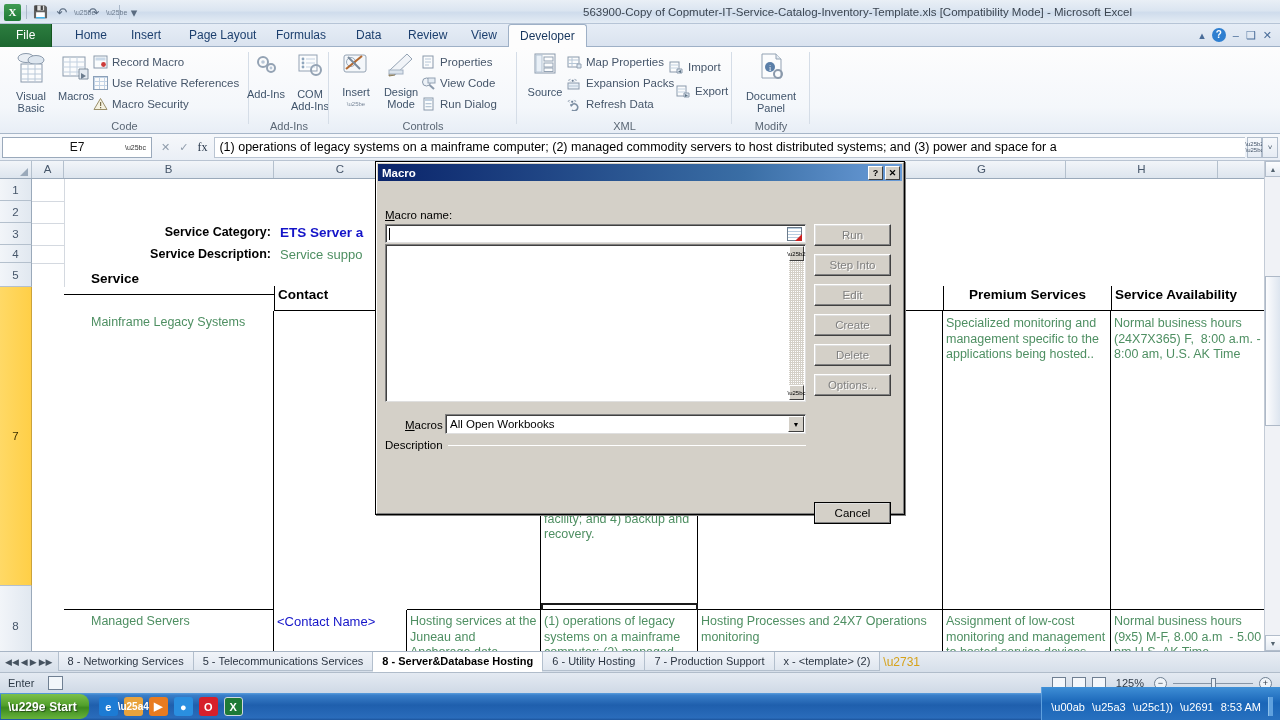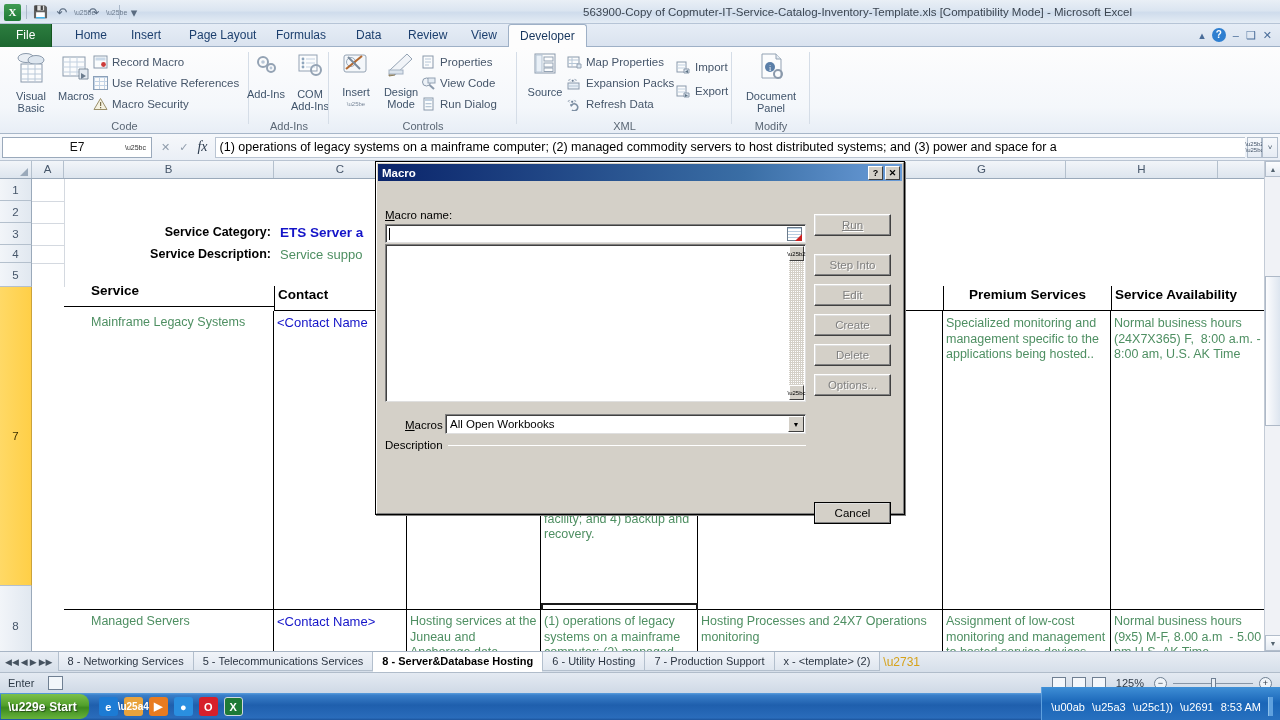--- a/index.html
+++ b/index.html
@@ -93,21 +93,21 @@
     display:flex; align-items:center;
   }
   .namebox {
     margin-left:2px; width:150px; height:21px; background:#fff;
     border:1px solid #9aa9bb; display:flex; align-items:center;
     justify-content:center; font-size:12px; color:#111; position:relative;
   }
   .namebox .nb-arrow { position:absolute; right:5px; font-size:7px; color:#333; }
   .fx-group { display:flex; align-items:center; gap:9px; margin-left:9px; color:#7d8b9c; }
   .fx-btn { font-size:11px; color:#8f9cab; }
-  .fx-ital { font-style:italic; font-family:"Liberation Serif", serif; font-size:14px; color:#2b3a4d; }
+  .fx-ital { font-family:"Liberation Serif", serif; font-size:12px; color:#2b3a4d; }
   .finput {
     flex:1; height:21px; margin-left:7px; margin-right:2px; background:#fff;
     border:1px solid #b9c4d2; border-right:none;
     display:flex; align-items:center; padding-left:4px;
     font-size:12.5px; color:#000; white-space:nowrap; overflow:hidden;
   }
   .fb-spin {
     width:15px; height:21px; background:linear-gradient(to bottom,#f7f9fc,#e6ecf4);
     border:1px solid #b0bccb; display:flex; flex-direction:column;
     align-items:center; justify-content:center; color:#46566a; font-size:6px; line-height:6px;
@@ -552,21 +552,21 @@
     <div class="smrow" style="left:50px; top:50px;">
       <span class="smicon">
         <svg width="15" height="14" viewBox="0 0 15 14">
             <text x="0.5" y="6" font-size="5" fill="#6d8097">&lt;●&gt;</text>
             <path d="M4 9 a3.5 3.5 0 1 1 1 4" fill="none" stroke="#7d8fa3" stroke-width="1.6"></path>
             <path d="M3 7 l3 1 -2 2z" fill="#7d8fa3"></path>
           </svg>
       </span>
       <span>Refresh Data</span>
     </div>
-    <div class="smrow" style="left:159px; top:13px;">
+    <div class="smrow" style="left:152px; top:13px;">
       <span class="smicon">
         <svg width="15" height="14" viewBox="0 0 15 14">
             <rect x="1" y="2" width="9" height="10" fill="#fbfcfd" stroke="#8a99ab"></rect>
             <g stroke="#c2d1e0">
               <line x1="1" y1="5" x2="10" y2="5"></line>
               <line x1="1" y1="8" x2="10" y2="8"></line>
             </g>
             <path d="M8 9 l5 0 0 4 -5 0z" fill="#e0e9f2" stroke="#8a99ab"></path>
             <path d="M12 10 l-3 1.5 3 1.5z" fill="#5d7285"></path>
           </svg>
@@ -658,28 +658,27 @@
     <div class="gridline-h" style="left:0; top:44px; width:32px;"></div>
     <div class="gridline-h" style="left:0; top:66px; width:32px;"></div>
     <div class="gridline-h" style="left:0; top:84px; width:32px;"></div>
 
     <div class="cell lbl" style="left:32px; top:45px; width:210px; height:22px;">Service Category:</div>
     <div class="cell bluebold" style="left:245px; top:45px; width:130px; height:22px;">ETS Server a</div>
 
     <div class="cell lbl" style="left:32px; top:67px; width:210px; height:22px;">Service Description:</div>
     <div class="cell green" style="left:245px; top:67px; width:130px; height:22px; font-size:13px;">Service suppo</div>
 
-    <div class="cell hdr b-b" style="left:32px; top:103px; width:210px; height:25px; padding-left:27px;">Service</div>
+    <div class="cell hdr b-b" style="left:32px; top:91px; width:210px; height:25px; padding-left:27px;">Service</div>
     <div class="cell hdr b-b b-l" style="left:242px; top:107px; width:133px; height:25px;">Contact</div>
     <div class="cell hdr b-b" style="left:845px; top:107px; width:66px; height:25px;">ed</div>
     <div class="cell hdr b-b b-l" style="left:911px; top:107px; width:168px; height:25px; text-align:center;">Premium Services</div>
     <div class="cell hdr b-b b-l" style="left:1079px; top:107px; width:160px; height:25px;">Service Availability</div>
 
     <div class="cell green b-r b-b" style="left:32px; top:132px; width:210px; height:299px; padding-left:27px; padding-top:4px;">Mainframe Legacy Systems</div>
-    <div class="cell blue b-r b-b" style="left:242px; top:132px; width:133px; height:299px; padding-top:4px; font-size:13px;">&lt;Contact Name</div>
 
     <div class="cell green b-r b-b" style="left:375px; top:132px; width:134px; height:299px;"></div>
     <div class="cell green b-r b-b" style="left:509px; top:132px; width:157px; height:299px; padding-top:185px;">servers in a data center facility; and 4) backup and recovery.</div>
     <div class="cell green b-r b-b" style="left:666px; top:132px; width:245px; height:299px;"></div>
 
     <div class="cell green b-r b-b" style="left:911px; top:132px; width:168px; height:299px; padding-top:5px;">Specialized monitoring and management specific to the applications being hosted..</div>
     <div class="cell green b-r b-b" style="left:1079px; top:132px; width:160px; height:299px; padding-top:5px;">Normal business hours (24X7X365) F,  8:00 a.m. - 8:00 am, U.S. AK Time</div>
 
     <div class="cell green b-r" style="left:32px; top:431px; width:210px; height:80px; padding-left:27px; padding-top:4px;">Managed Servers</div>
     <div class="cell blue b-r" style="left:242px; top:431px; width:133px; height:80px; padding-top:4px; font-size:13px;">&lt;Contact Name&gt;</div>
@@ -776,21 +775,21 @@
       <span class="macro-btn-icon"></span>
     </div>
 
     <div class="listbox" style="left:8px; top:62px; width:421px; height:158px;">
       <div class="lb-scroll">
         <div class="sb-arrow" style="position:absolute;top:0;left:0;">\u25b2</div>
         <div class="sb-arrow" style="position:absolute;bottom:0;left:0;">\u25bc</div>
       </div>
     </div>
 
-    <div class="dbtn" style="left:437px; top:32px; width:77px;text-decoration:underline;">Run</div>
+    <div class="dbtn" style="left:437px; top:42px; width:77px;">Run</div>
     <div class="dbtn" style="left:437px; top:72px; width:77px;">Step Into</div>
     <div class="dbtn" style="left:437px; top:102px; width:77px;">Edit</div>
     <div class="dbtn" style="left:437px; top:132px; width:77px;">Create</div>
     <div class="dbtn" style="left:437px; top:162px; width:77px;">Delete</div>
     <div class="dbtn" style="left:437px; top:192px; width:77px;">Options...</div>
 
     <div class="dlg-label" style="position:absolute; left:8px; top:237px;margin-left:20px;">
       <span class="undl">M</span><span>acros in:</span>
     </div>
     <div class="combo" style="left:68px; top:232px; width:361px;">

